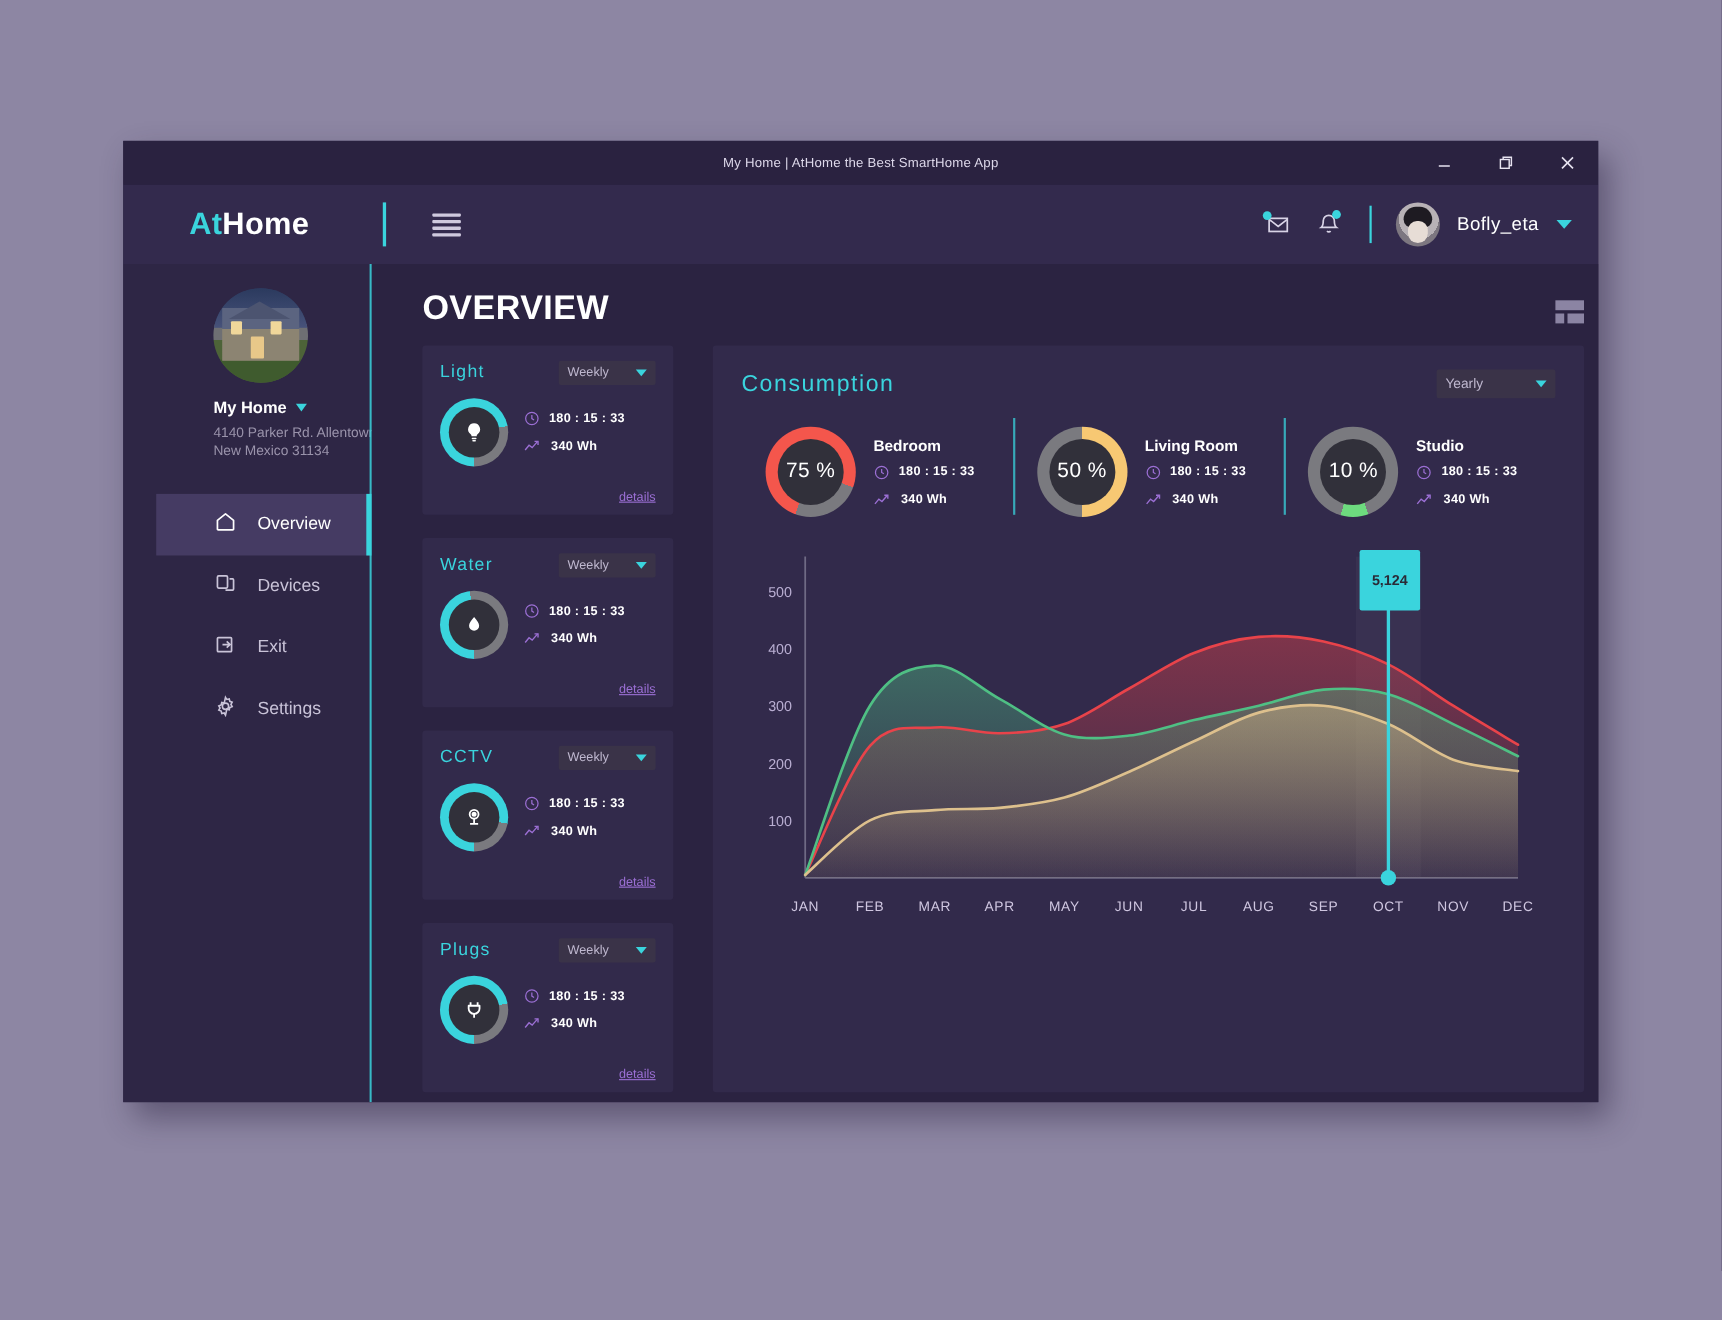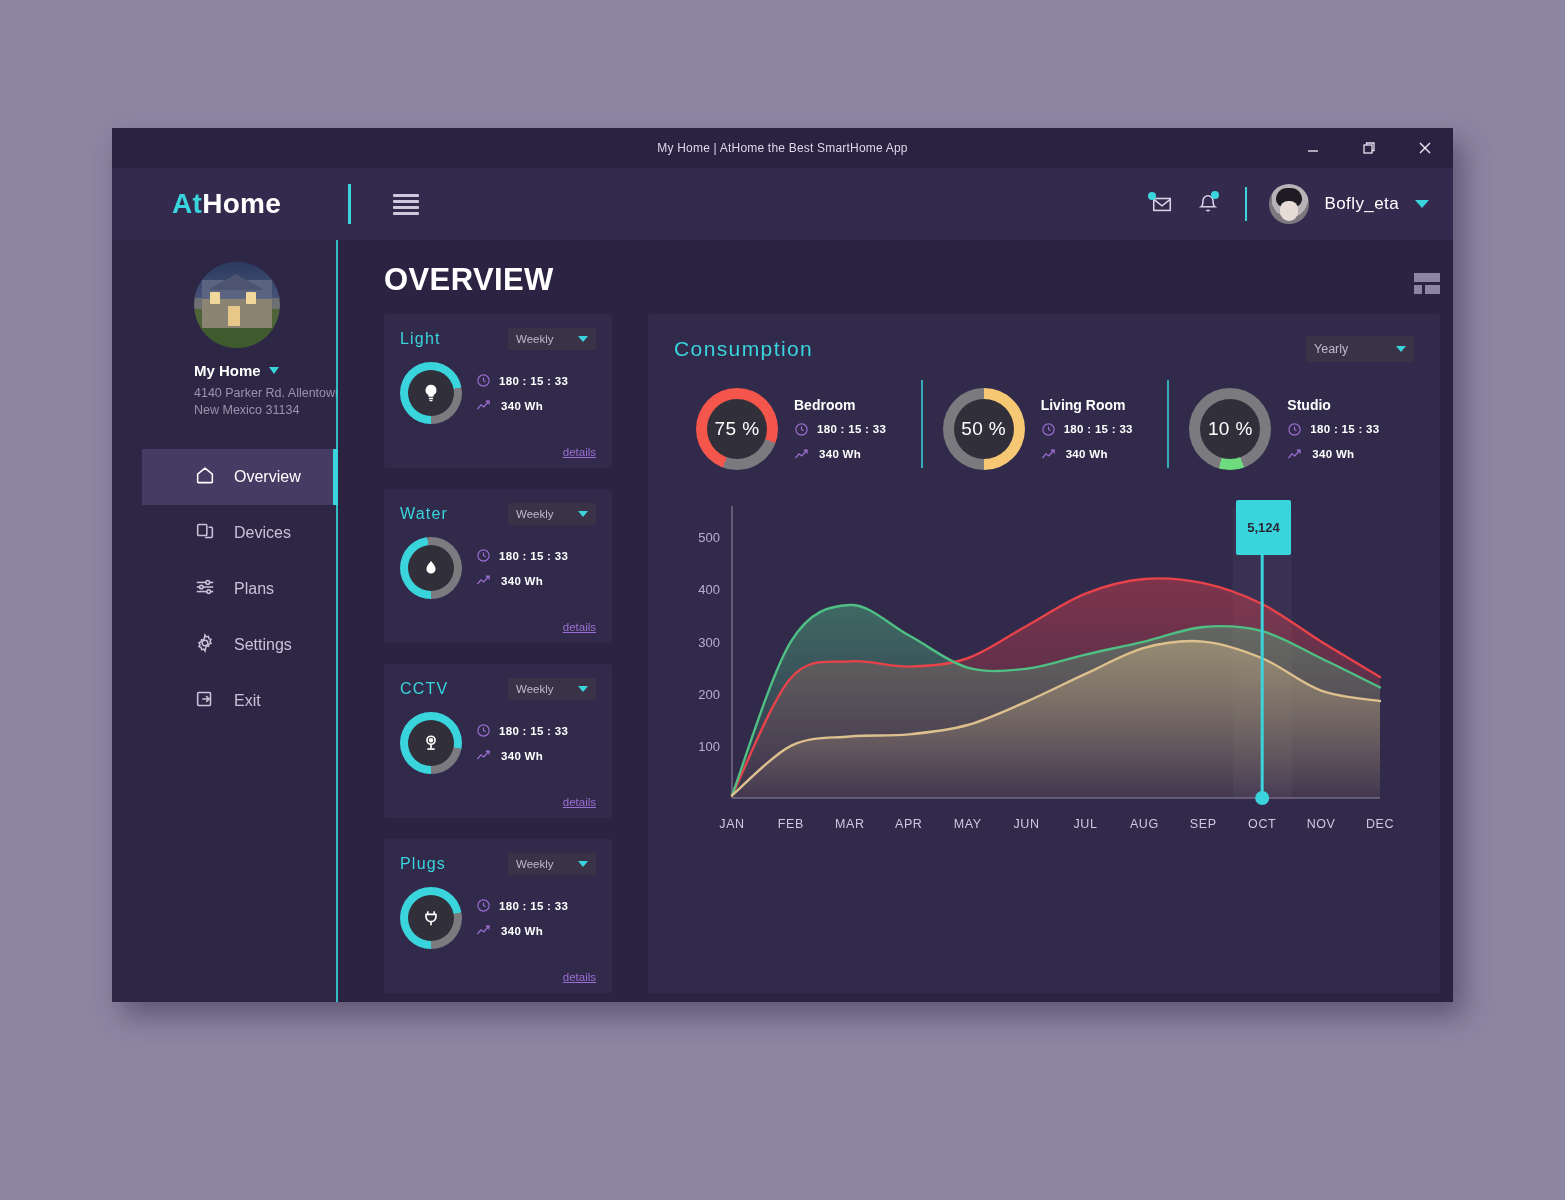--- a/index.html
+++ b/index.html
@@ -285,48 +285,35 @@
             <span>
               <svg width="22" height="22" viewBox="0 0 24 24">
                   <rect x="4" y="5" width="10" height="12" rx="1.2" fill="none" stroke="currentColor" stroke-width="1.7"></rect>
                   <path d="M16 8h3a1 1 0 0 1 1 1v9a1 1 0 0 1-1 1h-7" fill="none" stroke="currentColor" stroke-width="1.7"></path>
                 </svg>
             </span>
             <span>Devices</span>
           </div>
           <div class="nav-item">
             <span>
-              <svg width="22" height="22" viewBox="0 0 24 24" stroke="currentColor" stroke-width="1.7" fill="none">
-                  <line x1="3" y1="7" x2="21" y2="7"></line>
-                  <line x1="3" y1="12" x2="21" y2="12"></line>
-                  <line x1="3" y1="17" x2="21" y2="17"></line>
-                  <circle cx="15" cy="7" r="2" fill="#2e2645"></circle>
-                  <circle cx="8" cy="12" r="2" fill="#453b63"></circle>
-                  <circle cx="16" cy="17" r="2" fill="#2e2645"></circle>
+              <svg width="22" height="22" viewBox="0 0 24 24" fill="none" stroke="currentColor" stroke-width="1.7">
+                  <rect x="4" y="5" width="14" height="14" rx="1"></rect>
+                  <path d="M9 12h7m-2.8-3.1L16.5 12l-3.3 3.1"></path>
                 </svg>
             </span>
-            <span>Plans</span>
+            <span>Exit</span>
           </div>
           <div class="nav-item">
             <span>
               <svg width="22" height="22" viewBox="0 0 24 24" fill="none" stroke="currentColor" stroke-width="1.6">
                   <circle cx="12" cy="12" r="3.1"></circle>
                   <path d="M12 3.2l1.3 2.1 2.4-.5.6 2.4 2.3.9-1.2 2.1 1.2 2.1-2.3.9-.6 2.4-2.4-.5L12 20.8l-1.3-2.1-2.4.5-.6-2.4-2.3-.9 1.2-2.1-1.2-2.1 2.3-.9.6-2.4 2.4.5z"></path>
                 </svg>
             </span>
             <span>Settings</span>
-          </div>
-          <div class="nav-item">
-            <span>
-              <svg width="22" height="22" viewBox="0 0 24 24" fill="none" stroke="currentColor" stroke-width="1.7">
-                  <rect x="4" y="5" width="14" height="14" rx="1"></rect>
-                  <path d="M9 12h7m-2.8-3.1L16.5 12l-3.3 3.1"></path>
-                </svg>
-            </span>
-            <span>Exit</span>
           </div>
         </div>
         <div class="side-rule"></div>
       </div>
 
       <div class="content">
         <div class="content-head">
           <div class="page-title">OVERVIEW</div>
           <div class="layout-icon">
             <div class="r1"></div>

